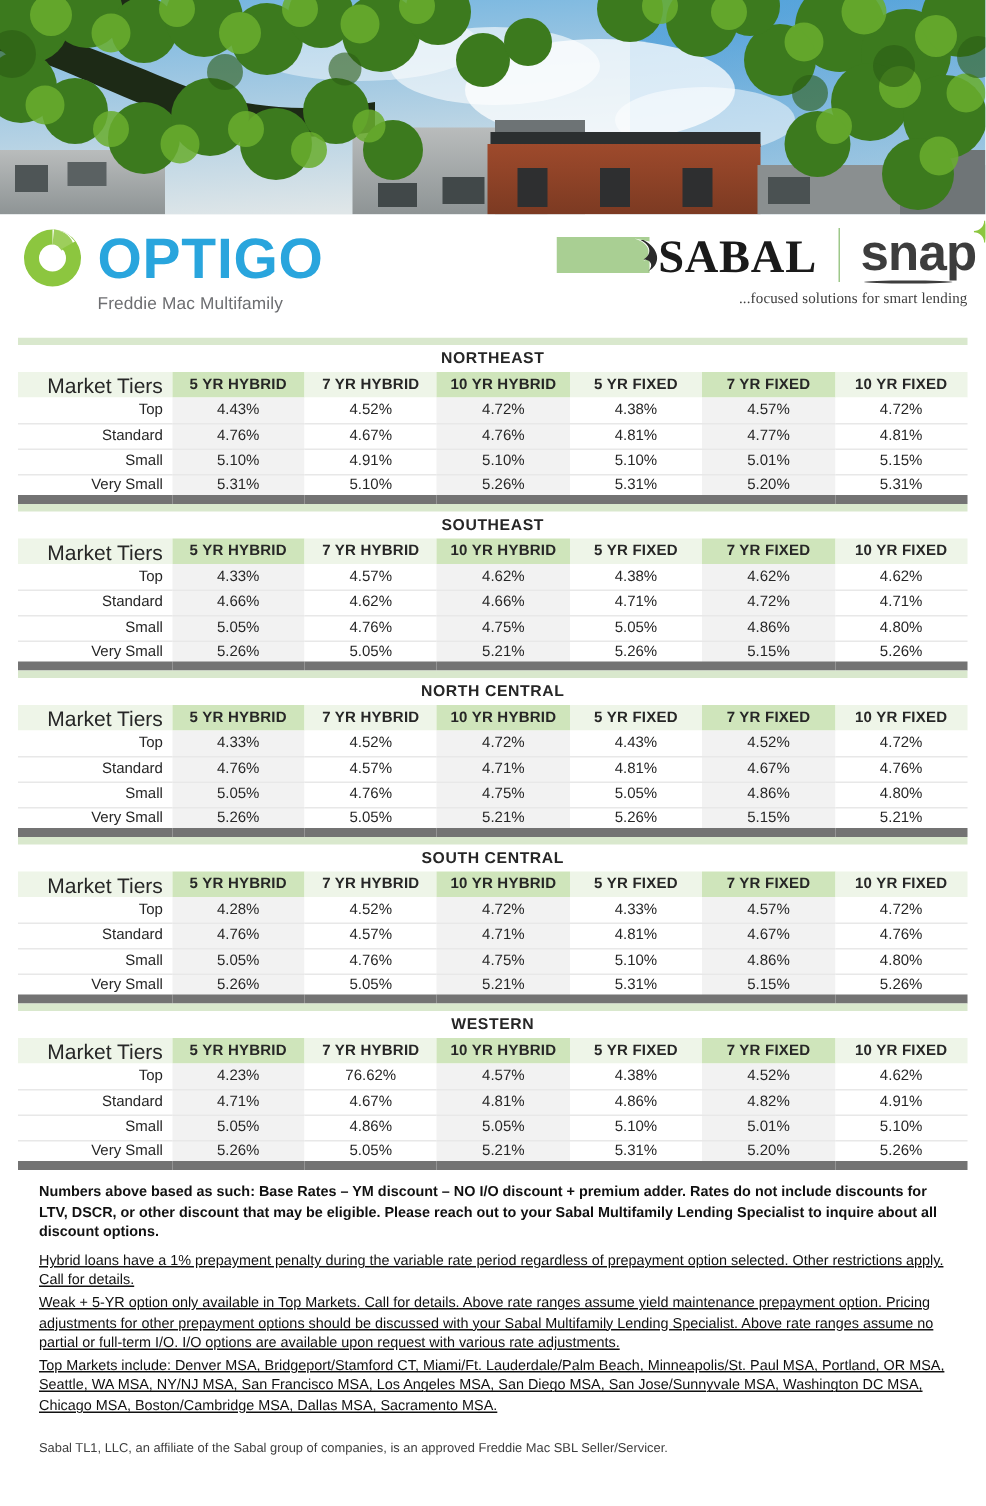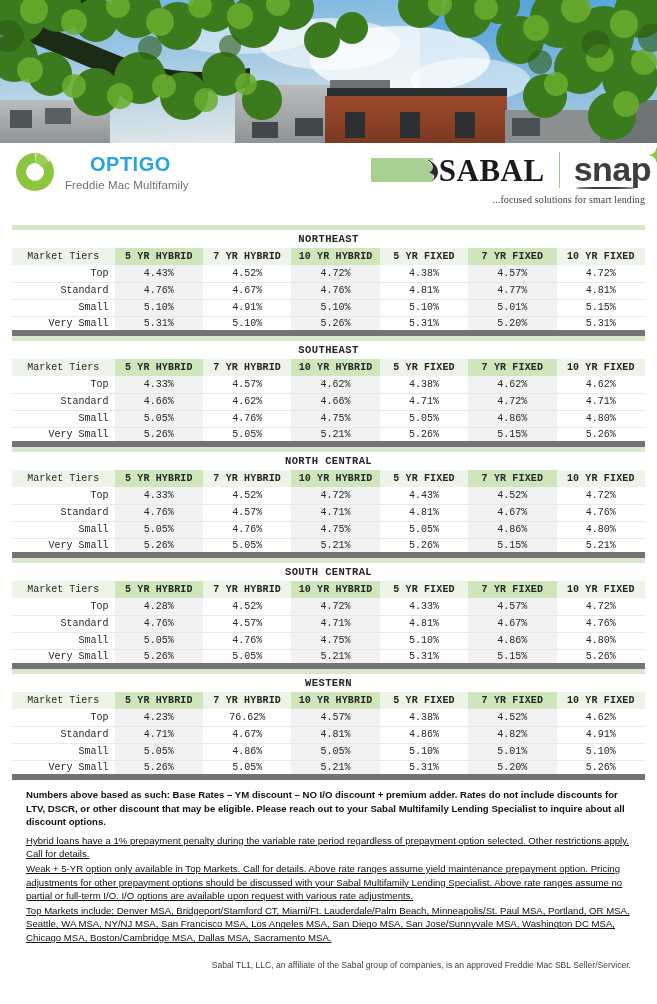--- a/index.html
+++ b/index.html
@@ -35,26 +35,25 @@
   .optigo {
     position: absolute;
     left: 14px;
     top: 8px;
     display: flex;
     align-items: flex-start;
   }
   .optigo-mark { width: 42px; height: 42px; flex: none; }
   .optigo-text { margin-left: 9px; padding-top: 3px; }
   .optigo-word {
-    font-size: 20px;
+    font-size: 38px;
     font-weight: bold;
     letter-spacing: 0.5px;
     line-height: 1;
     color: #29a5dd;
-    margin-left: 25px;
   }
   .optigo-sub {
     font-size: 11.5px;
     color: #6d6e71;
     margin-top: 5px;
     letter-spacing: 0.1px;
   }
 
   
   .sabal-wrap {
@@ -115,21 +114,21 @@
   .tagline {
     font-family: "Liberation Serif", serif;
     font-size: 10px;
     color: #3d3d3d;
     margin-top: 2px;
     padding-right: 6px;
     letter-spacing: 0.1px;
   }
 
   
-  .tables { padding: 0 12px; font-family: Liberation Mono, monospace; }
+  .tables { padding: 0 12px; }
 
   .region-block { margin-bottom: 0px; }
 
   .divider-bar {
     height: 5px;
     background: #d9e8cd;
     margin-bottom: 2px;
   }
 
   .region-title {
@@ -161,24 +160,24 @@
 
   thead th {
     font-weight: bold;
     font-size: 9.5px;
     letter-spacing: 0.15px;
     text-align: center;
     background: #eef5e8;
     height: 17px;
   }
   thead th.tier-head {
-    text-align: center;
+    text-align: right;
     background: #eef5e8;
     font-weight: normal;
-    font-size: 10px;
+    font-size: 14px;
     letter-spacing: 0;
   }
   thead th.shade { background: #cfe5bb; }
 
   tbody td {
     text-align: center;
     background: #ffffff;
     border-bottom: 1px solid #e8e8e8;
   }
   tbody td.shade { background: #f2f2f2; }
@@ -201,21 +200,21 @@
     margin-bottom: 5px;
   }
   .note {
     font-size: 9.6px;
     color: #111;
     line-height: 1.42;
     margin-bottom: 1px;
     text-decoration: underline;
   }
   .footer-line {
-    text-align: right;
+    text-align: left;
     font-size: 8.6px;
     color: #3d3d3d;
     padding-top: 14px;
   }
 </style>
 </head>
 <body>
 
 <div class="hero">
   <svg viewBox="0 0 657 143" preserveAspectRatio="none">

